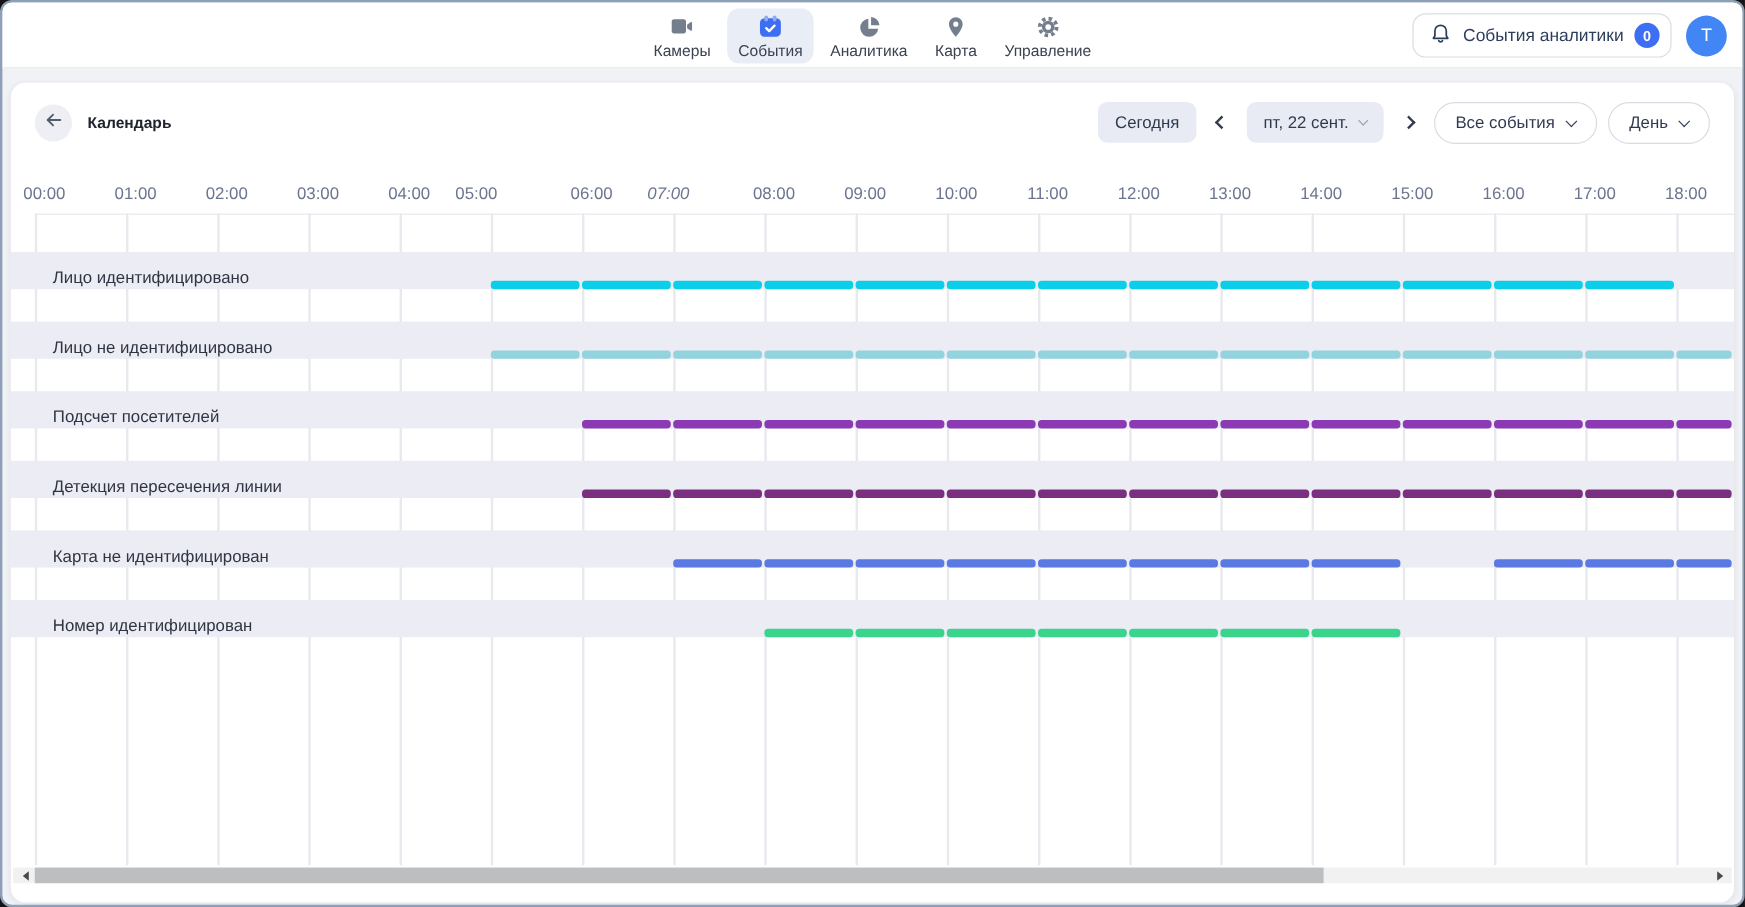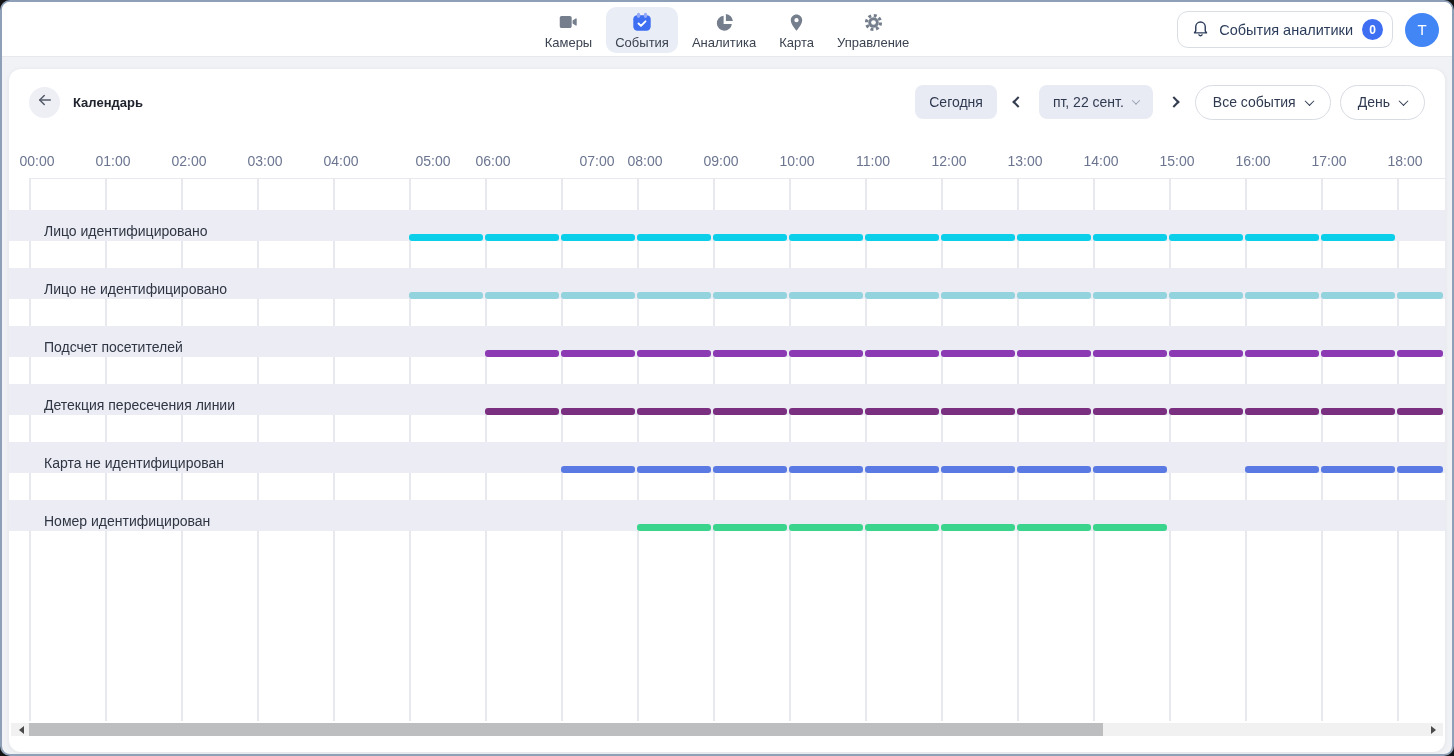--- a/index.html
+++ b/index.html
@@ -166,25 +166,25 @@
     <div class="hour-label" style="left: 0px;">00:00</div>
         <div class="vline" style="left: 20px;"></div>
         <div class="hour-label" style="left: 76px;">01:00</div>
         <div class="vline" style="left: 96px;"></div>
         <div class="hour-label" style="left: 152px;">02:00</div>
         <div class="vline" style="left: 172px;"></div>
         <div class="hour-label" style="left: 228px;">03:00</div>
         <div class="vline" style="left: 248px;"></div>
         <div class="hour-label" style="left: 304px;">04:00</div>
         <div class="vline" style="left: 324px;"></div>
-        <div class="hour-label" style="left: 396px;">05:00</div>
+        <div class="hour-label" style="left: 360px;">05:00</div>
         <div class="vline" style="left: 400px;"></div>
         <div class="hour-label" style="left: 456px;">06:00</div>
         <div class="vline" style="left: 476px;"></div>
-        <div class="hour-label" style="left: 560px;">07:00</div>
+        <div class="hour-label" style="left: 520px; font-style: italic;">07:00</div>
         <div class="vline" style="left: 552px;"></div>
         <div class="hour-label" style="left: 608px;">08:00</div>
         <div class="vline" style="left: 628px;"></div>
         <div class="hour-label" style="left: 684px;">09:00</div>
         <div class="vline" style="left: 704px;"></div>
         <div class="hour-label" style="left: 760px;">10:00</div>
         <div class="vline" style="left: 780px;"></div>
         <div class="hour-label" style="left: 836px;">11:00</div>
         <div class="vline" style="left: 856px;"></div>
         <div class="hour-label" style="left: 912px;">12:00</div>

